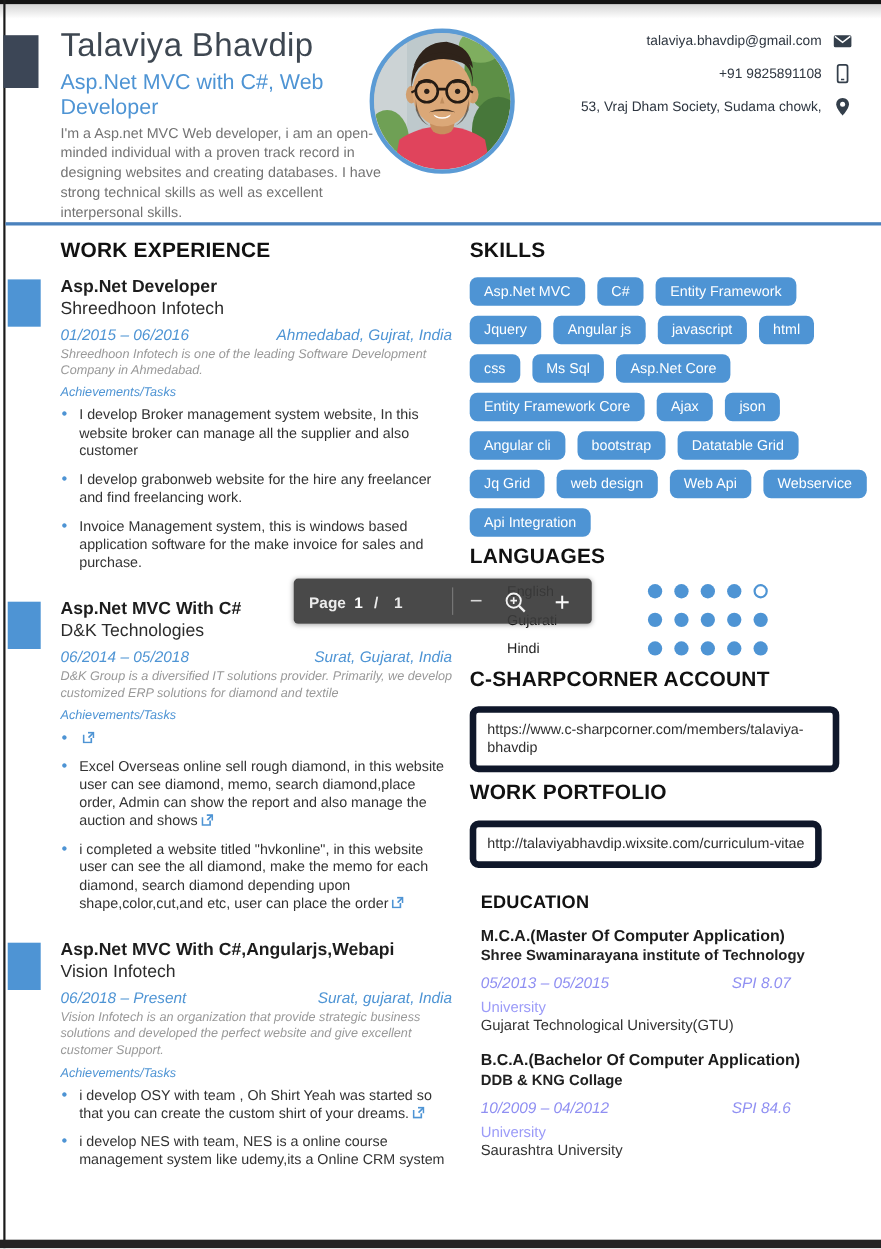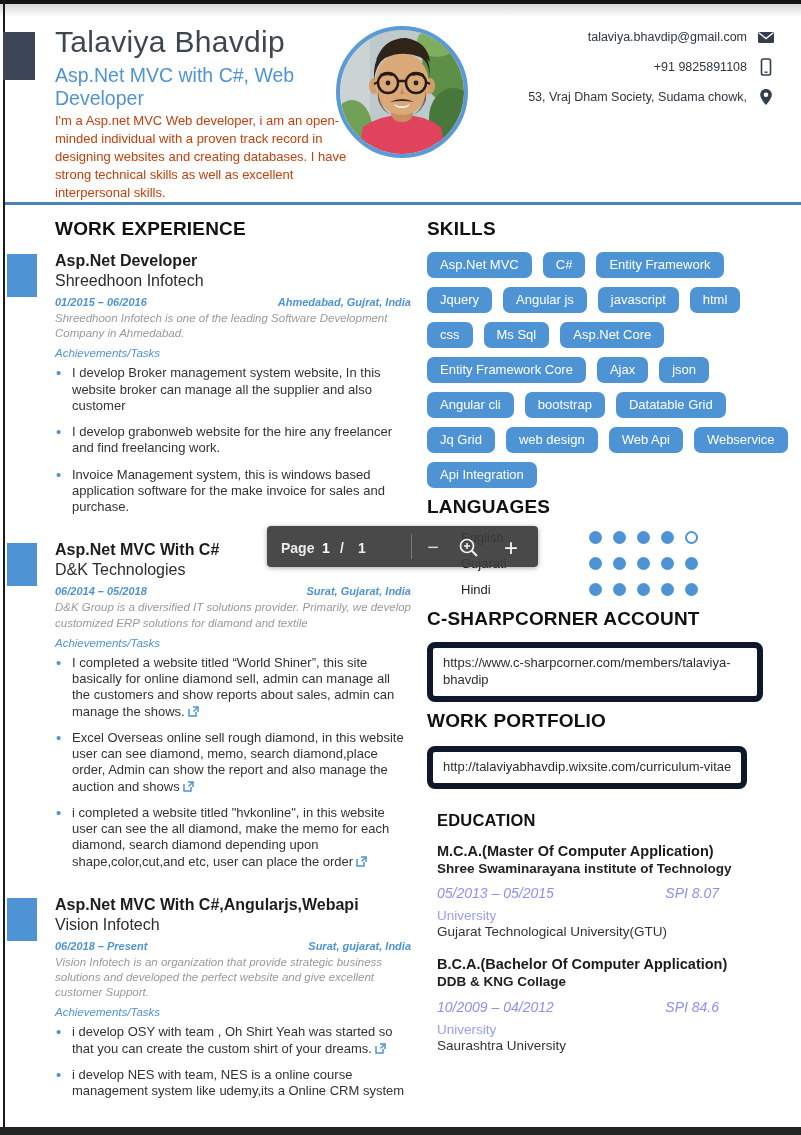--- a/index.html
+++ b/index.html
@@ -16,21 +16,21 @@
   .bottombar{ position:absolute; left:0; top:1127px; width:801px; height:8px; background:#242424; }
   .navy-rect{ position:absolute; left:3px; top:32px; width:32px; height:48px; background:#3c4656; }
   .blue-divider { position:absolute; left:5px; top:202px; width:796px; height:3px; background:#4a82bd; }
 
   
   .name { position:absolute; left:55px; top:25px; font-size:30px; font-weight:500;
           color:#3e4751; letter-spacing:.3px; }
   .subtitle { position:absolute; left:55px; top:64px; width:315px; font-size:19.5px;
               line-height:1.18; color:#4e94d4; font-weight:500; }
   .summary { position:absolute; left:55px; top:112px; width:302px; font-size:13px;
-             line-height:1.38; color:#c2410c; }
+             line-height:1.38; color:#737373; }
   .photo { position:absolute; left:336px; top:26px; width:132px; height:132px;
            border-radius:50%; border:4px solid #5b9bd5; overflow:hidden; background:#b9c4c9; }
   .contact { position:absolute; right:26px; top:28px; width:330px; }
   .contact-row { display:flex; justify-content:flex-end; align-items:flex-start;
                  gap:10px; margin-bottom:12px; }
   .contact-text { font-size:12.5px; color:#2e3640; text-align:left; line-height:1.35; padding-top:1px; }
   .cicon { width:18px; height:18px; flex:0 0 18px; }
   .cicon svg { display:block; }
 
   
@@ -38,21 +38,21 @@
   .right-col { position:absolute; left:427px; top:210px; width:366px; }
   h2.sec { font-size:19px; font-weight:800; color:#111; letter-spacing:.2px;
            margin:8px 0 12px 0; }
 
   
   .job { position:relative; margin-bottom:26px; }
   .job-marker { position:absolute; left:-48px; top:2px; width:30px; height:43px; background:#4e94d4; }
   .job-title   { font-size:16px; font-weight:700; color:#1d1d1d; line-height:1.18; }
   .job-company { font-size:16px; font-weight:400; color:#2c2c2c; line-height:1.2; }
   .job-meta { display:flex; justify-content:space-between; margin-top:6px;
-              font-size:11px; font-style:italic; color:#4e94d4;font-weight:bold; }
+              font-size:14px; font-style:italic; color:#4e94d4; }
   .job-desc { margin-top:3px; font-size:11.5px; font-style:italic; color:#999; line-height:1.32; }
   .ach-label { margin-top:6px; font-size:11.5px; font-style:italic; color:#4e94d4; }
   ul.achievements { list-style:none; margin-top:6px; }
   ul.achievements li { position:relative; padding-left:17px; margin-bottom:10px;
                        font-size:13px; line-height:1.25; color:#333; }
   ul.achievements li::before { content:"•"; position:absolute; left:1px; top:-1px;
                                color:#4e94d4; font-size:15px; }
   .extlink-icon { display:inline-block; width:11px; height:11px; margin-left:3px; vertical-align:-1px; }
   .extlink-icon svg { display:block; }
 
@@ -216,21 +216,21 @@
       <div class="job-marker"></div>
       <div class="job-title">Asp.Net MVC With C#</div>
       <div class="job-company">D&amp;K Technologies</div>
       <div class="job-meta">
         <span>06/2014 – 05/2018</span>
         <span>Surat, Gujarat, India</span>
       </div>
       <div class="job-desc">D&amp;K Group is a diversified IT solutions provider. Primarily, we develop customized ERP solutions for diamond and textile</div>
       <div class="ach-label">Achievements/Tasks</div>
       <ul class="achievements">
-        <li><span>I completed a website titled “World Shiner”, this site basically for online diamond sell, admin can manage all the customers and show reports about sales, admin can manage the shows.</span><span class="extlink-icon"><svg width="11" height="11" viewBox="0 0 11 11">
+        <li><span class="extlink-icon"><svg width="11" height="11" viewBox="0 0 11 11">
                 <path d="M1 3 L1 10 L8 10 L8 6" fill="none" stroke="#4e94d4" stroke-width="1.5"></path>
                 <path d="M5 1 L10 1 L10 6" fill="none" stroke="#4e94d4" stroke-width="1.5"></path>
                 <line x1="10" y1="1" x2="5.5" y2="5.5" stroke="#4e94d4" stroke-width="1.5"></line>
               </svg></span></li>
         <li><span>Excel Overseas online sell rough diamond, in this website user can see diamond, memo, search diamond,place order, Admin can show the report and also manage the auction and shows</span><span class="extlink-icon"><svg width="11" height="11" viewBox="0 0 11 11">
                 <path d="M1 3 L1 10 L8 10 L8 6" fill="none" stroke="#4e94d4" stroke-width="1.5"></path>
                 <path d="M5 1 L10 1 L10 6" fill="none" stroke="#4e94d4" stroke-width="1.5"></path>
                 <line x1="10" y1="1" x2="5.5" y2="5.5" stroke="#4e94d4" stroke-width="1.5"></line>
               </svg></span></li>
         <li><span>i completed a website titled "hvkonline", in this website user can see the all diamond, make the memo for each diamond, search diamond depending upon shape,color,cut,and etc, user can place the order</span><span class="extlink-icon"><svg width="11" height="11" viewBox="0 0 11 11">

